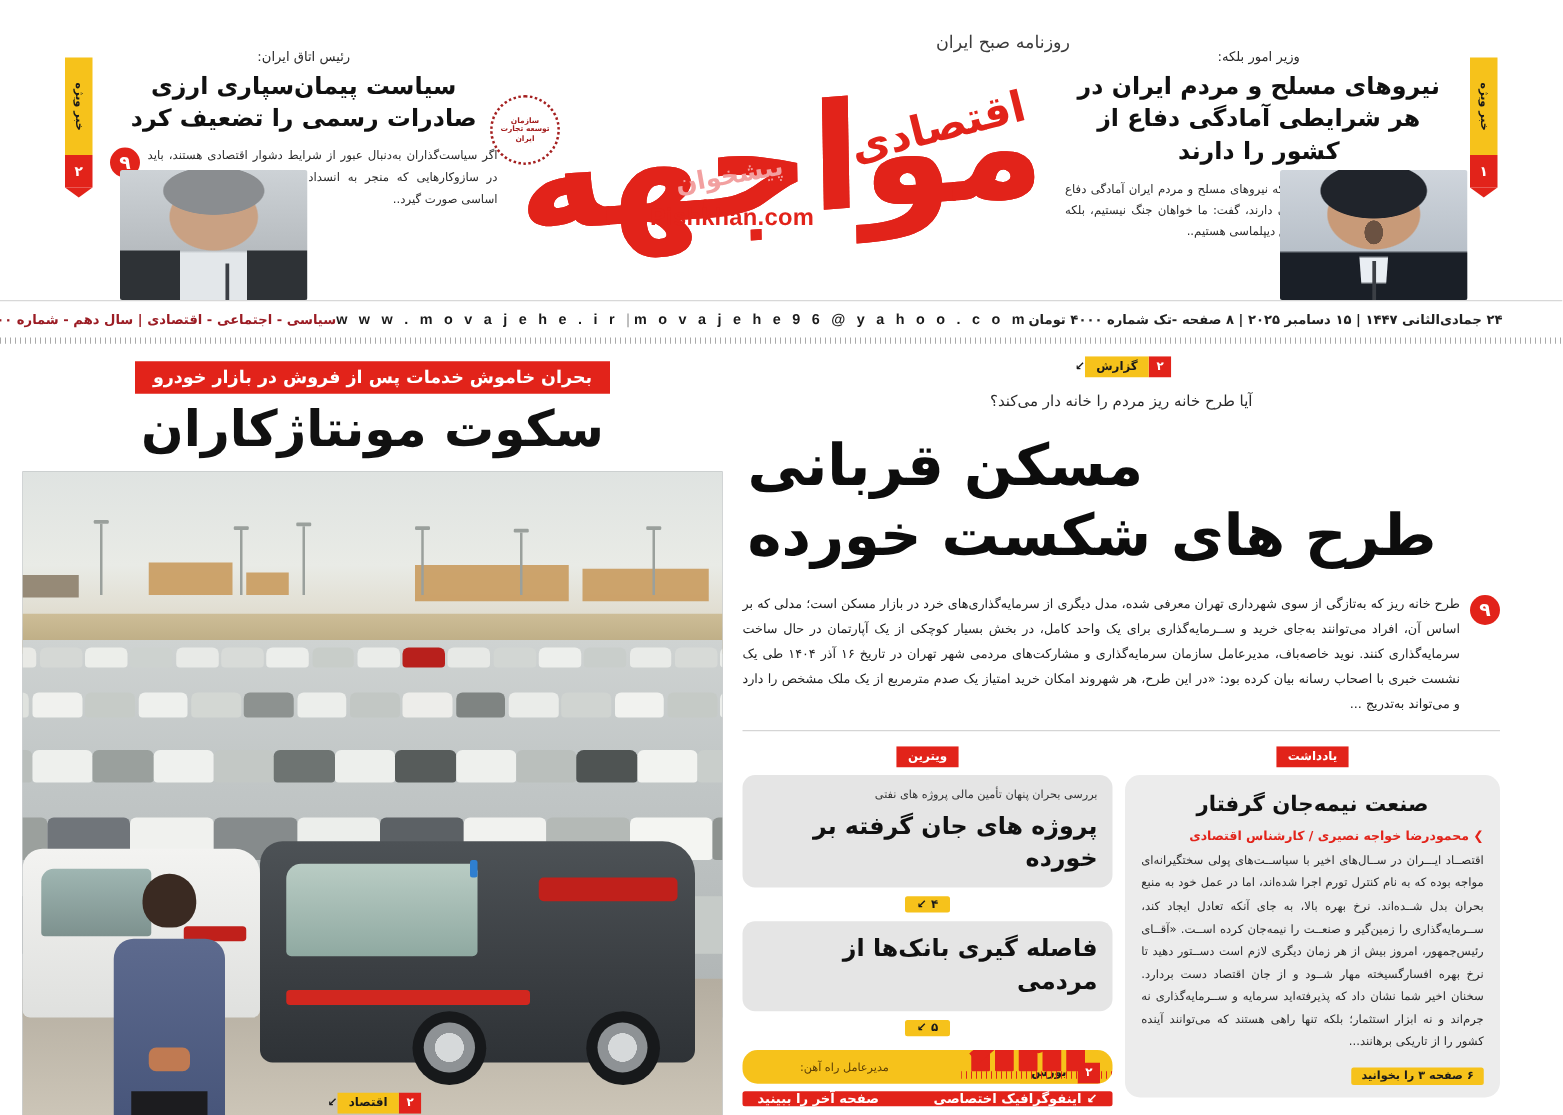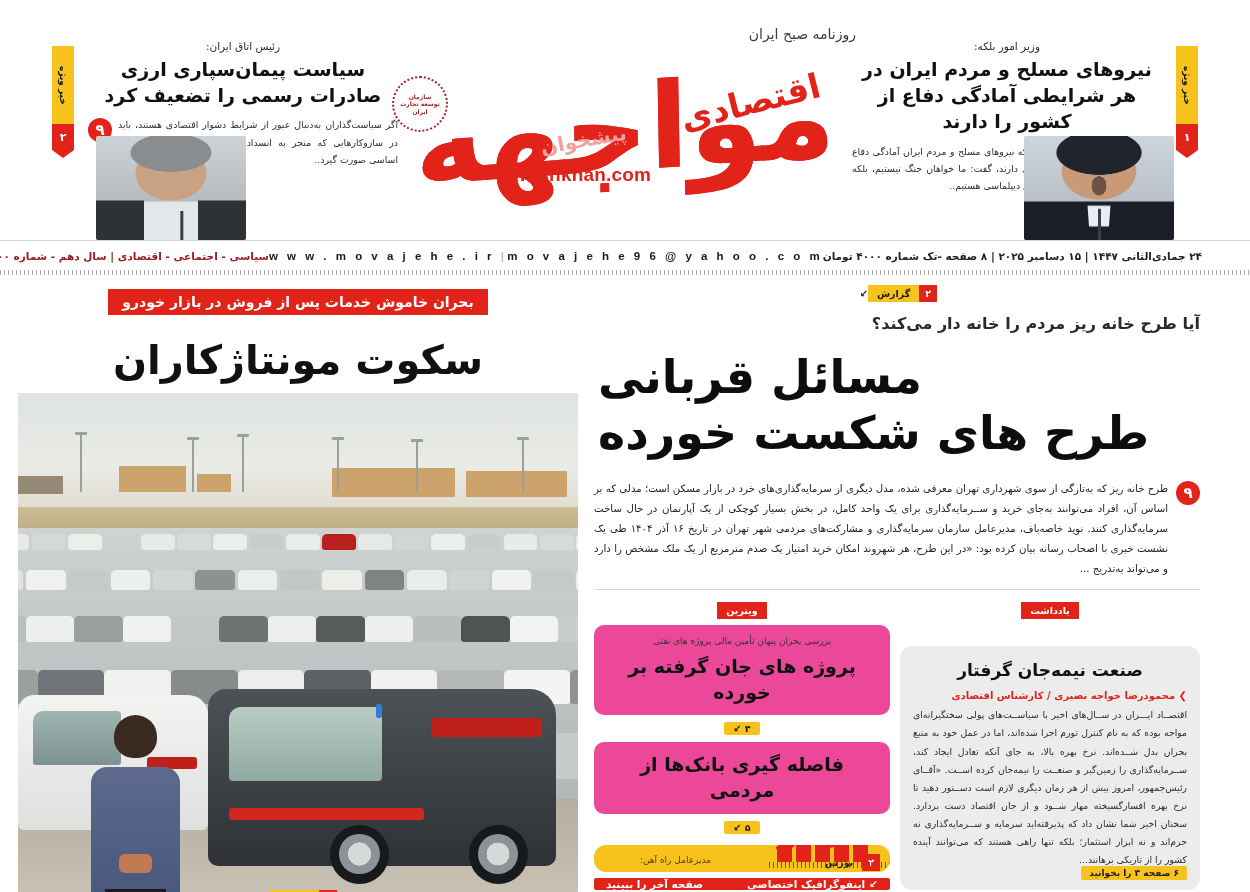--- a/index.html
+++ b/index.html
@@ -255,25 +255,24 @@
     padding: 0 6px; display:flex; align-items:center; justify-content:center;
   }
   .badge .b-txt {
     background: #f6c21b; color: #1a1a1a;
     padding: 0 9px; display:flex; align-items:center;
   }
   .badge.redtxt .b-txt { background:#e2231a; color:#fff; }
   .badge .b-arrow { color:#1a1a1a; display:flex; align-items:center; padding-left:3px;}
 
   .lead-kicker {
-    text-align: right;
-    font-size: 16px;
+    text-align: center;
+    font-size: 12px;
     color: #2b2b2b;
     margin: 6px 0 16px 0;
-    font-weight: bold;
   }
   .lead-head {
     text-align: left;
     font-size: 46px;
     font-weight: bold;
     line-height: 1.22;
     color: #0d0d0d;
     letter-spacing: -1px;
     padding-left: 4px;
   }
@@ -291,24 +290,23 @@
     text-align: justify;
     flex: 1 1 auto;
   }
 
   
   .lower-split { display:flex; flex-direction: row; gap: 10px; margin-top: 12px; height: 288px;}
   .lower-mid { width: 296px; display:flex; flex-direction: column; }
   .lower-far { width: 300px; display:flex; flex-direction: column; }
 
   .tile {
-    background: #ec4899;
+    background: #e5e5e5;
     border-radius: 10px;
     padding: 10px 12px 10px 12px;
-    text-align: center;
   }
   .tile-kicker { font-size: 9px; color:#333; margin-bottom: 6px; line-height:1.5;}
   .tile-head { font-size: 19px; font-weight: bold; color:#111; line-height:1.35;}
   .page-chip {
     display:inline-flex; align-items:center; gap:3px;
     background:#f6c21b; color:#1a1a1a;
     font-size: 9.5px; font-weight:bold;
     padding: 1px 9px; border-radius: 2px;
     margin: 7px auto;
   }
@@ -357,21 +355,20 @@
   }
   .redbar .rb-right { display:flex; align-items:center; gap:4px;}
 
   
   .notebox {
     background: #ececec;
     border-radius: 12px;
     padding: 12px 13px 10px 13px;
     height: 258px;
     position: relative;
-    margin-top: 21px;
   }
   .note-head {
     font-size: 17px; font-weight: bold; color:#111;
     text-align:center; line-height:1.45; margin-bottom: 8px;
   }
   .note-author {
     font-size: 10px; color:#e2231a; font-weight:bold;
     text-align: right; margin-bottom: 5px;
   }
   .note-body { font-size: 9.3px; line-height:1.95; color:#2a2a2a; text-align: justify; }
@@ -382,21 +379,21 @@
   }
 
   
   .photo-pkg { position: relative; width: 560px; height: 598px; }
   .red-strip {
     background: #e2231a; color:#fff;
     font-size: 14px; font-weight: bold;
     text-align: center;
     padding: 5px 14px;
     width: fit-content;
-    margin: 4px auto 22px auto;
+    margin: 4px auto 6px auto;
     letter-spacing: -.3px;
   }
   .photo-head {
     font-size: 40px; font-weight: bold; color:#111;
     text-align: center; letter-spacing:-1px;
     margin-bottom: 10px;
   }
   .photo-frame {
     position: relative;
     width: 560px; height: 520px;
@@ -578,21 +575,21 @@
         <div class="badge">
           <span class="b-num">۲</span>
           <span class="b-txt">گزارش</span>
           <span class="b-arrow">↙</span>
         </div>
       </div>
 
       <div class="lead-kicker">آیا طرح خانه ریز مردم را خانه دار می‌کند؟</div>
 
       <div class="lead-head">
-        <span>مسائل قربانی</span>
+        <span>مسکن قربانی</span>
         <span class="l2">طرح های شکست خورده</span>
       </div>
 
       <div class="lead-body-wrap">
         <div class="quote-mark">۹</div>
         <div class="lead-body">طرح خانه ریز که به‌تازگی از سوی شهرداری تهران معرفی شده، مدل دیگری از سرمایه‌گذاری‌های خرد در بازار مسکن است؛ مدلی که بر اساس آن، افراد می‌توانند به‌جای خرید و ســرمایه‌گذاری برای یک واحد کامل، در بخش بسیار کوچکی از یک آپارتمان در حال ساخت سرمایه‌گذاری کنند. نوید خاصه‌باف، مدیرعامل سازمان سرمایه‌گذاری و مشارکت‌های مردمی شهر تهران در تاریخ ۱۶ آذر ۱۴۰۴ طی یک نشست خبری با اصحاب رسانه بیان کرده بود: «در این طرح، هر شهروند امکان خرید امتیاز یک صدم مترمربع از یک ملک مشخص را دارد و می‌تواند به‌تدریج ...</div>
       </div>
 
       <div class="lower-split">
 

